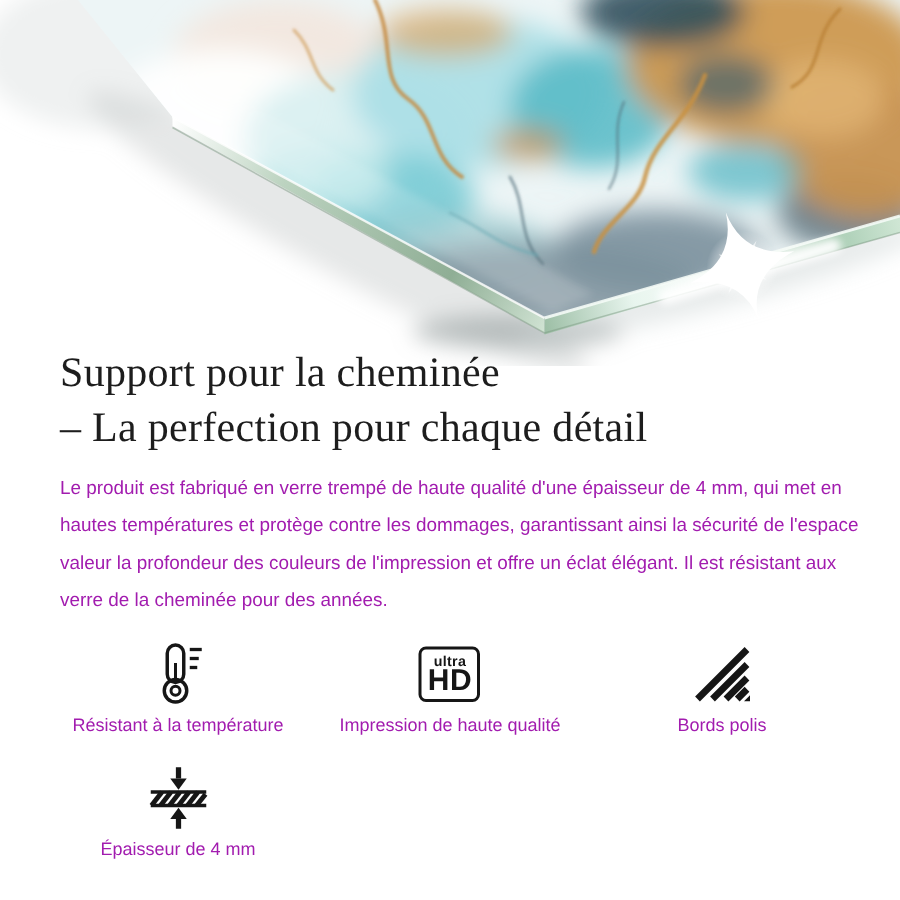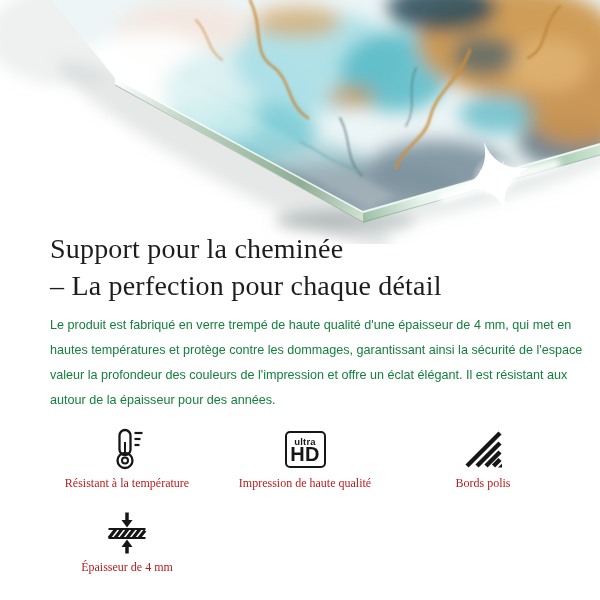--- a/index.html
+++ b/index.html
@@ -1,47 +1,47 @@
 <!DOCTYPE html>
 <html><head>
 <meta charset="utf-8">
 <style>
   html,body{margin:0;padding:0;background:#ffffff;}
   body{width:600px;height:600px;overflow:hidden;font-family:"Liberation Sans","DejaVu Sans",sans-serif;}
   .hero{width:600px;height:244px;display:block;}
   .hero svg{display:block;}
-  .content{padding:0 40px;position:relative;margin-left:10px;}
+  .content{padding:0 40px;position:relative;}
   h1.title{
     margin:-14px 0 0 0;
     font-family:"Liberation Serif","DejaVu Serif",serif;
     font-weight:400;
     font-size:28px;
     line-height:37px;
     color:#1d1d1d;
     letter-spacing:0.2px;
   }
   .desc{
     margin:9px 0 0 0;
     font-size:12.6px;
     line-height:25px;
-    color:#15803d;
+    color:#a21caf;
     letter-spacing:0px;
   }
   .desc span{display:block;white-space:nowrap;}
   .features{
     margin:12px -12px 0 -12px;
     display:grid;
     grid-template-columns:repeat(3,1fr);
     row-gap:18px;
     text-align:center;
   }
   .feature{display:flex;flex-direction:column;align-items:center;}
   .icon-box{height:48px;display:flex;align-items:center;justify-content:center;}
   .icon-box svg{display:block;}
-  .f-label{margin-top:3px;font-size:12px;color:#b91c1c;font-family:Liberation Serif, serif;}
+  .f-label{margin-top:3px;font-size:12px;color:#a21caf;}
   .uhd-box{
     width:37px;height:33px;
     border:2.5px solid #161616;border-radius:5px;
     display:flex;flex-direction:column;align-items:center;justify-content:center;
     color:#161616;
   }
   .uhd-top{font-size:9.5px;font-weight:600;line-height:10px;letter-spacing:0.2px;}
   .uhd-bottom{font-size:20px;font-weight:700;line-height:14px;letter-spacing:0.3px;}
 </style>
 </head>
@@ -151,21 +151,21 @@
 <div class="content">
   <h1 class="title">
     <span>Support pour la cheminée</span><br>
     <span>– La perfection pour chaque détail</span>
   </h1>
 
   <p class="desc">
     <span>Le produit est fabriqué en verre trempé de haute qualité d'une épaisseur de 4 mm, qui met en</span>
     <span>hautes températures et protège contre les dommages, garantissant ainsi la sécurité de l'espace</span>
     <span>valeur la profondeur des couleurs de l'impression et offre un éclat élégant. Il est résistant aux</span>
-    <span>autour de la épaisseur pour des années.</span>
+    <span>verre de la cheminée pour des années.</span>
   </p>
 
   <div class="features">
 
     <div class="feature">
       <div class="icon-box">
         <svg width="46" height="46" viewBox="0 0 46 46" fill="none" stroke="#161616">
           <rect x="15.5" y="4" width="11" height="25" rx="5.5" stroke-width="2.3"></rect>
           <circle cx="21" cy="34.5" r="7.5" stroke-width="2.3"></circle>
           <circle cx="21" cy="34.5" r="3" stroke-width="2"></circle>

